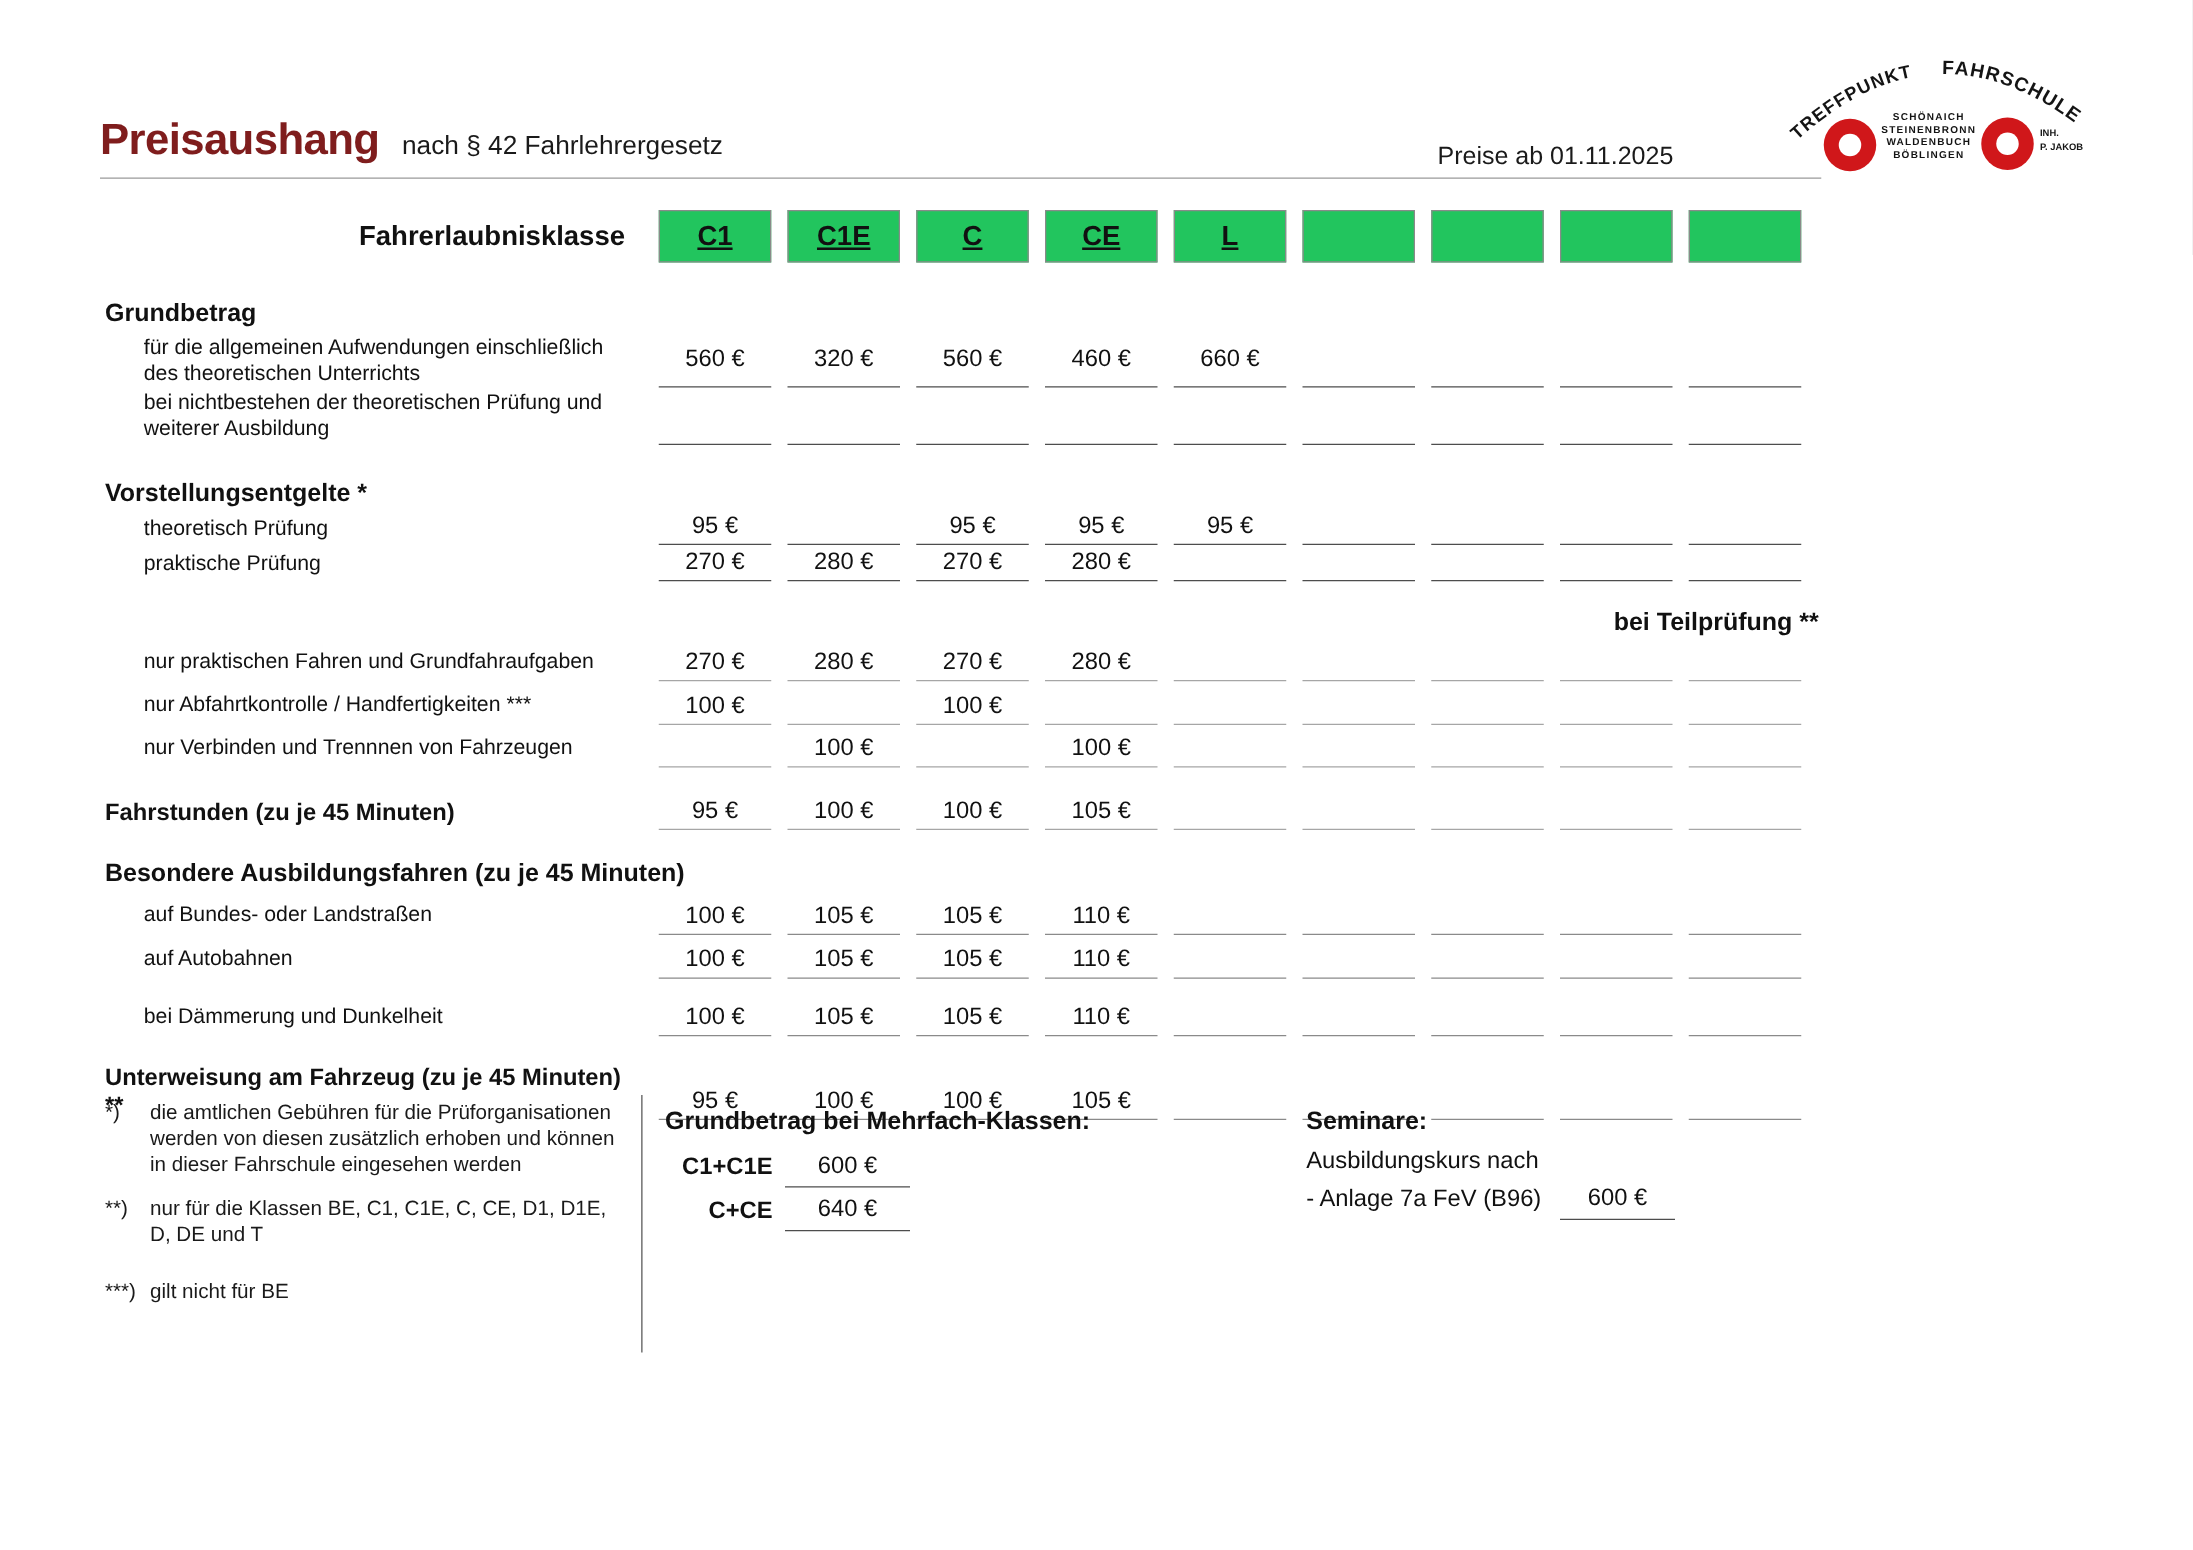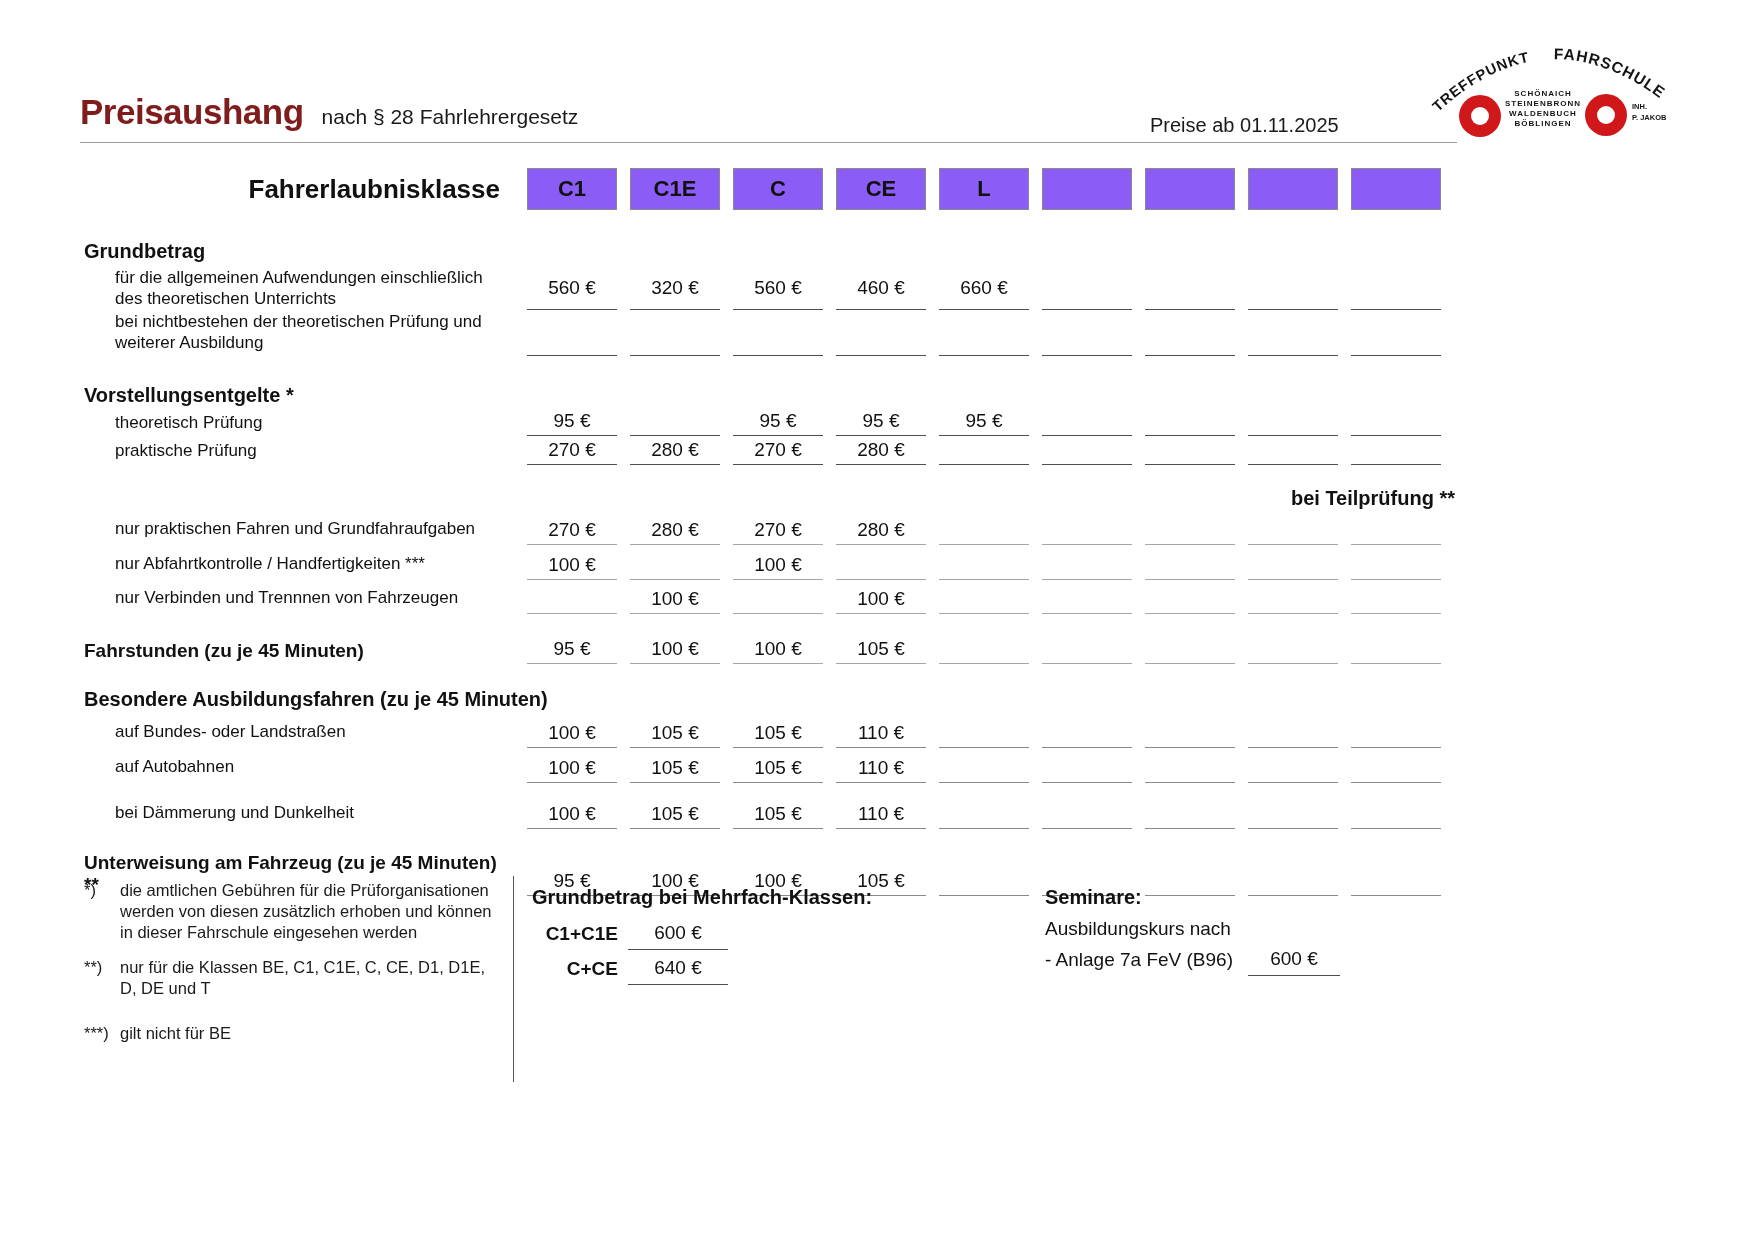--- a/index.html
+++ b/index.html
@@ -14,23 +14,23 @@
   .header-rule{position:absolute;left:80px;top:142px;width:1377px;height:0;
                border-top:1px solid #9a9a9a;}
 
   
   .logo{position:absolute;left:1420px;top:34px;}
 
   
   .price-table{position:absolute;left:80px;top:168px;width:1375px;}
   .grid-row{display:grid;grid-template-columns:434px repeat(9,90px);column-gap:13px;}
   .corner-label{display:flex;align-items:center;justify-content:flex-end;
-                padding-right:14px;font-size:26px;font-weight:700;}
+                padding-right:14px;font-size:22px;font-weight:700;}
   .clsbox{border:1px solid #8a8a8a;height:40px;display:flex;align-items:center;
-          justify-content:center;font-size:22px;font-weight:700;background:#8b5cf6;}
+          justify-content:center;font-size:22px;font-weight:700;background:#22c55e;text-decoration:underline;}
   .sec{font-size:20px;font-weight:700;padding-left:4px;}
   .trow{position:relative;}
   .lbl{overflow:visible;}
   .sub{font-size:17px;padding-left:35px;align-self:center;line-height:20.5px;}
   .boldlbl{font-size:19px;font-weight:700;align-self:center;padding-left:4px;}
   .trow.tall .sub{align-self:start;padding-top:2px;}
   .cell{display:flex;justify-content:center;align-items:flex-end;
         padding-bottom:3px;font-size:19px;}
   .trow.tall .cell{align-items:center;padding-bottom:0;}
   .line-dark{border-bottom:1.5px solid #4d4d4d;}
@@ -68,21 +68,21 @@
   .sem-value{display:flex;align-items:flex-end;justify-content:center;
              padding-bottom:5px;font-size:19px;border-bottom:1.5px solid #4d4d4d;}
 </style>
 </head>
 <body>
 
 <div class="page">
 
   <div class="doc-header">
     <span class="doc-title">Preisaushang</span>
-    <span class="doc-subtitle">nach § 28 Fahrlehrergesetz</span>
+    <span class="doc-subtitle">nach § 42 Fahrlehrergesetz</span>
   </div>
   <div class="valid-from">Preise ab 01.11.2025</div>
   <div class="header-rule"></div>
 
   <svg class="logo" width="250" height="112" viewBox="0 0 250 112">
     <path id="logo-arc" d="M 16 80 Q 125 -22 242 66" fill="none" stroke="none"></path>
     <text font-size="14.5" font-weight="bold" letter-spacing="1" fill="#141414">
       <textPath href="#logo-arc" startOffset="1%">TREFFPUNKT</textPath>
     </text>
     <text font-size="15.5" font-weight="bold" letter-spacing="1" fill="#141414">

